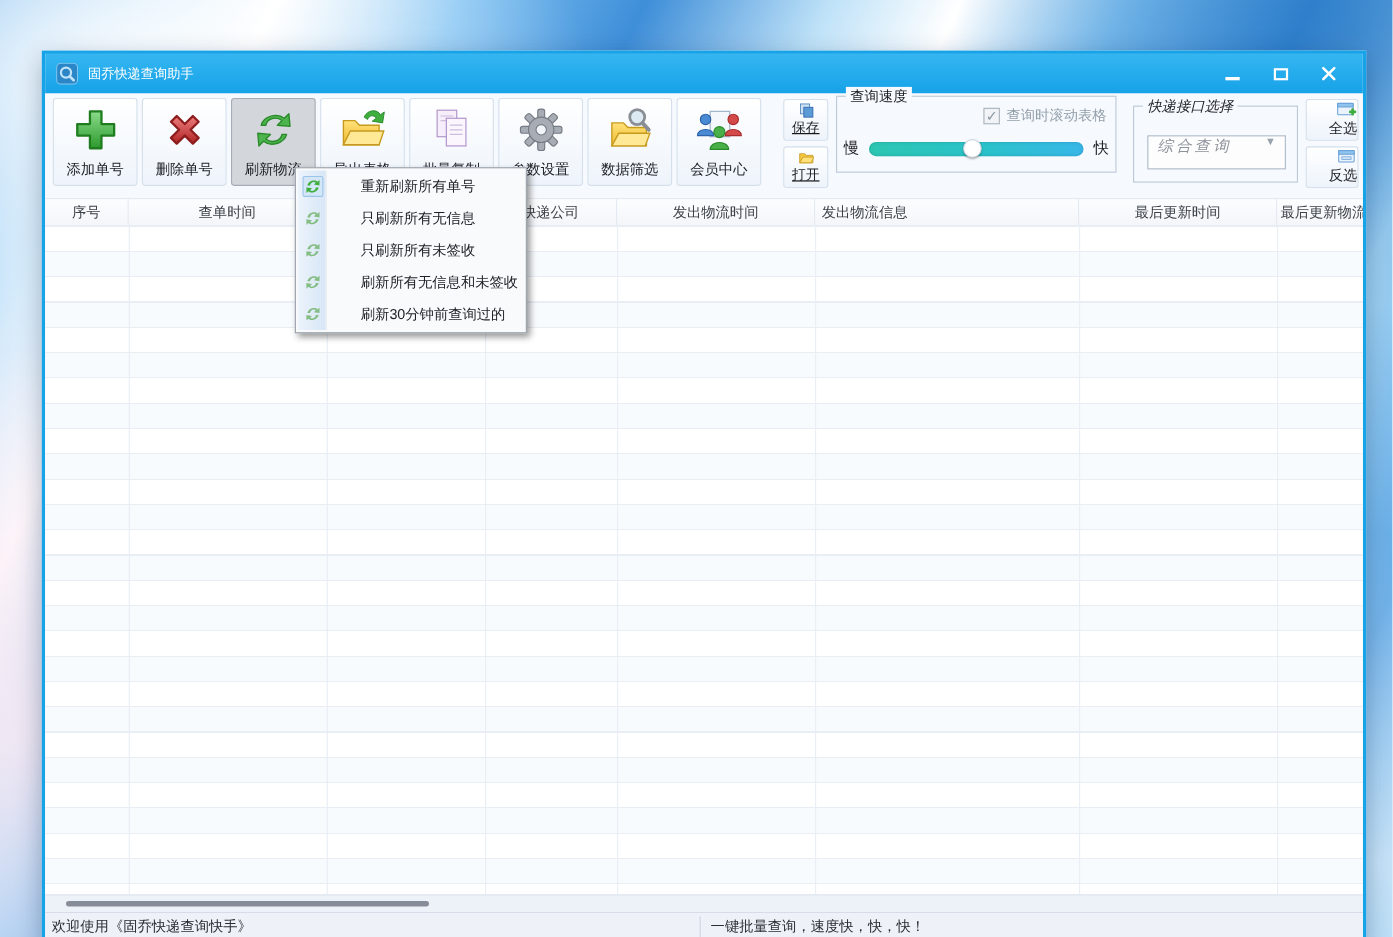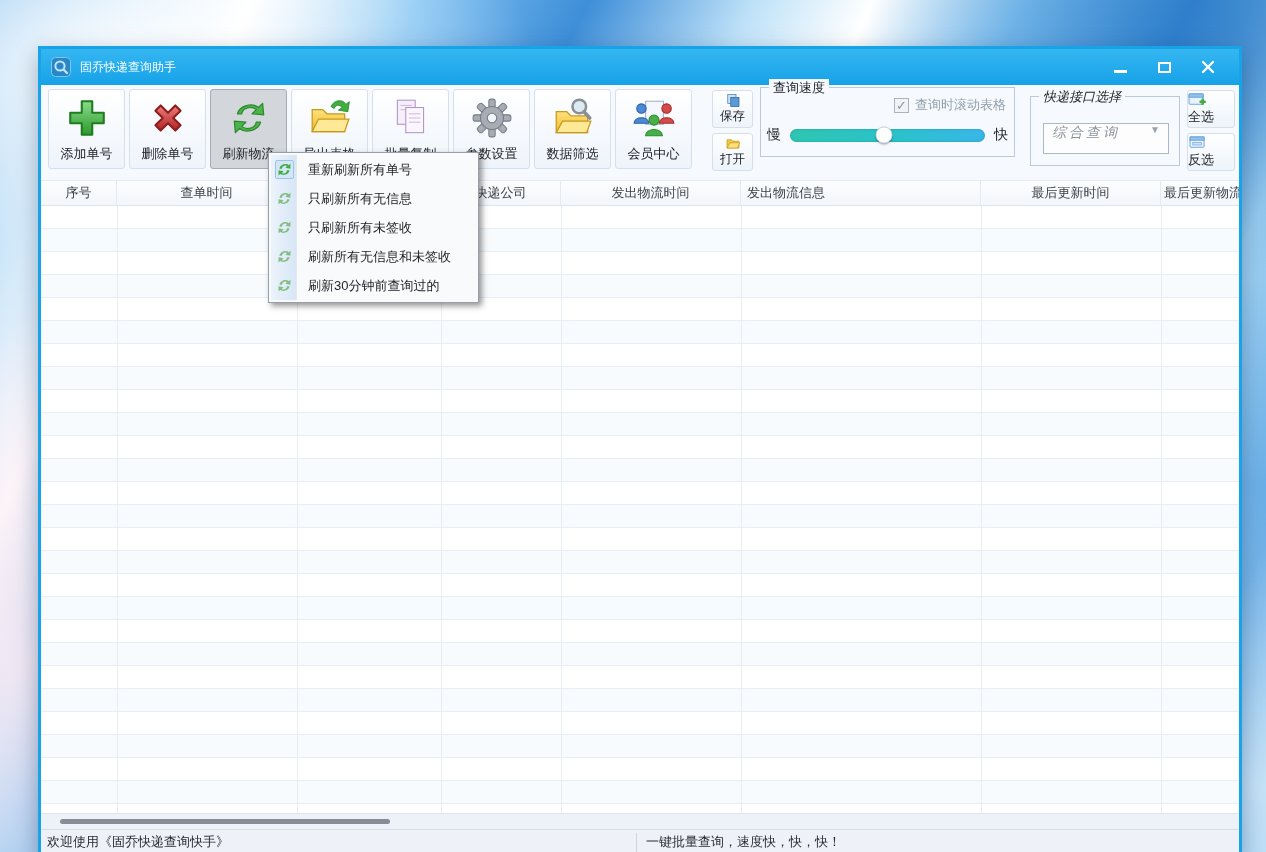--- a/index.html
+++ b/index.html
@@ -40,21 +40,21 @@
   .tb-btn{
     width:77px; height:80px; border:1px solid #d5e0ec; border-radius:3px;
     background:linear-gradient(#ffffff,#eef4fb);
     display:flex; flex-direction:column; align-items:center; justify-content:flex-end;
     padding-bottom:5px; gap:3px; font-size:13px; color:#1c1f24; cursor:pointer;
   }
   .tb-btn .big-ico{ width:44px; height:44px; flex:none; margin-bottom:2px; }
   .tb-btn.pressed{ background:#d3d7dc; border-color:#a6acb5; }
   .tb-label{ white-space:nowrap; }
 
-  .mini-col{ position:absolute; left:671px; top:5px; display:flex; flex-direction:column; gap:5px; }
+  .mini-col{ position:absolute; left:671px; top:5px; display:flex; flex-direction:column; gap:5px;text-decoration:underline; }
   .mini-btn{
     width:41px; height:38px; border:1px solid #d5e0ec; border-radius:3px;
     background:linear-gradient(#ffffff,#eef4fb); font-size:12.5px; color:#1c1f24;
     display:flex; flex-direction:column; align-items:center; justify-content:center; cursor:pointer;
   }
   .mini-btn svg{ width:16px; height:15px; }
 
   .groupbox{ position:absolute; border:1px solid #bcc9d8; }
   .gb-label{ position:absolute; top:-9px; left:8px; background:#f6f9fd; padding:0 4px; font-size:13px; color:#1c1f24; white-space:nowrap; }
   .speed-box{ left:719px; top:2px; width:255px; height:70px; }
@@ -76,21 +76,21 @@
     position:absolute; left:12px; top:26px; width:126px; height:31px;
     border:1px solid #abb8c6; background:#fdfdfe; display:flex; align-items:flex-start;
     padding:0 8px; font-size:14px; color:#8b9299; letter-spacing:3px; cursor:pointer;
   }
   .dd-arrow{ margin-left:auto; font-size:10px; color:#98a2ac; letter-spacing:0; }
 
   .sel-col{ position:absolute; left:1146px; top:5px; display:flex; flex-direction:column; gap:5px; }
   .sel-btn{
     width:48px; height:38px; border:1px solid #d5e0ec; border-radius:3px;
     background:linear-gradient(#ffffff,#eef4fb); font-size:13px; color:#1c1f24;
-    display:flex; flex-direction:column; align-items:flex-start; justify-content:center; cursor:pointer;
+    display:flex; flex-direction:column; align-items:flex-end; justify-content:center; cursor:pointer;
   }
   .sel-btn svg{ width:19px; height:15px; }
 
   
   .table-header{
     height:26px; display:flex; font-size:13px; color:#3c4148;
     background:linear-gradient(#fcfdfe,#f3f6fa); border-top:1px solid #e5eaf2; border-bottom:1px solid #dde4ed;
     overflow:hidden;
   }
   .th{ flex:none; display:flex; align-items:center; justify-content:center; border-right:1px solid #e4eaf2; cursor:pointer; white-space:nowrap; overflow:hidden; }
@@ -117,21 +117,21 @@
   .status-right{ padding-left:9px; white-space:nowrap; }
 
   
   .menu{
     position:absolute; left:227px; top:103px; width:211px; height:151px; z-index:60;
     background:#f9fafb; border:1px solid #979ea8; box-shadow:3px 3px 6px rgba(0,0,0,.42);
     padding:2px 0;
   }
   .menu-strip{ position:absolute; left:2px; top:2px; bottom:2px; width:26px;
     background:linear-gradient(90deg,#ecf3fb,#d7e6f6); border-right:1px solid #e3e8ee; }
-  .menu-item{ position:relative; height:29px; display:flex; align-items:center; padding-left:39px; font-size:13px; color:#1c1f24; cursor:pointer; white-space:nowrap; }
+  .menu-item{ position:relative; height:29px; display:flex; align-items:center; padding-left:59px; font-size:13px; color:#1c1f24; cursor:pointer; white-space:nowrap; }
   .mi-icon{ position:absolute; left:6px; top:5px; width:19px; height:19px; display:flex; align-items:center; justify-content:center; }
   .mi-icon.hl{ background:#d4e7f8; border:1px solid #9cc3e8; border-radius:2px; }
   .mi-icon svg{ width:17px; height:17px; }
 </style>
 </head>
 <body>
 
 <svg width="0" height="0" style="position:absolute">
   <defs>
     <linearGradient id="gGreen" x1="0" y1="0" x2="0" y2="1">

